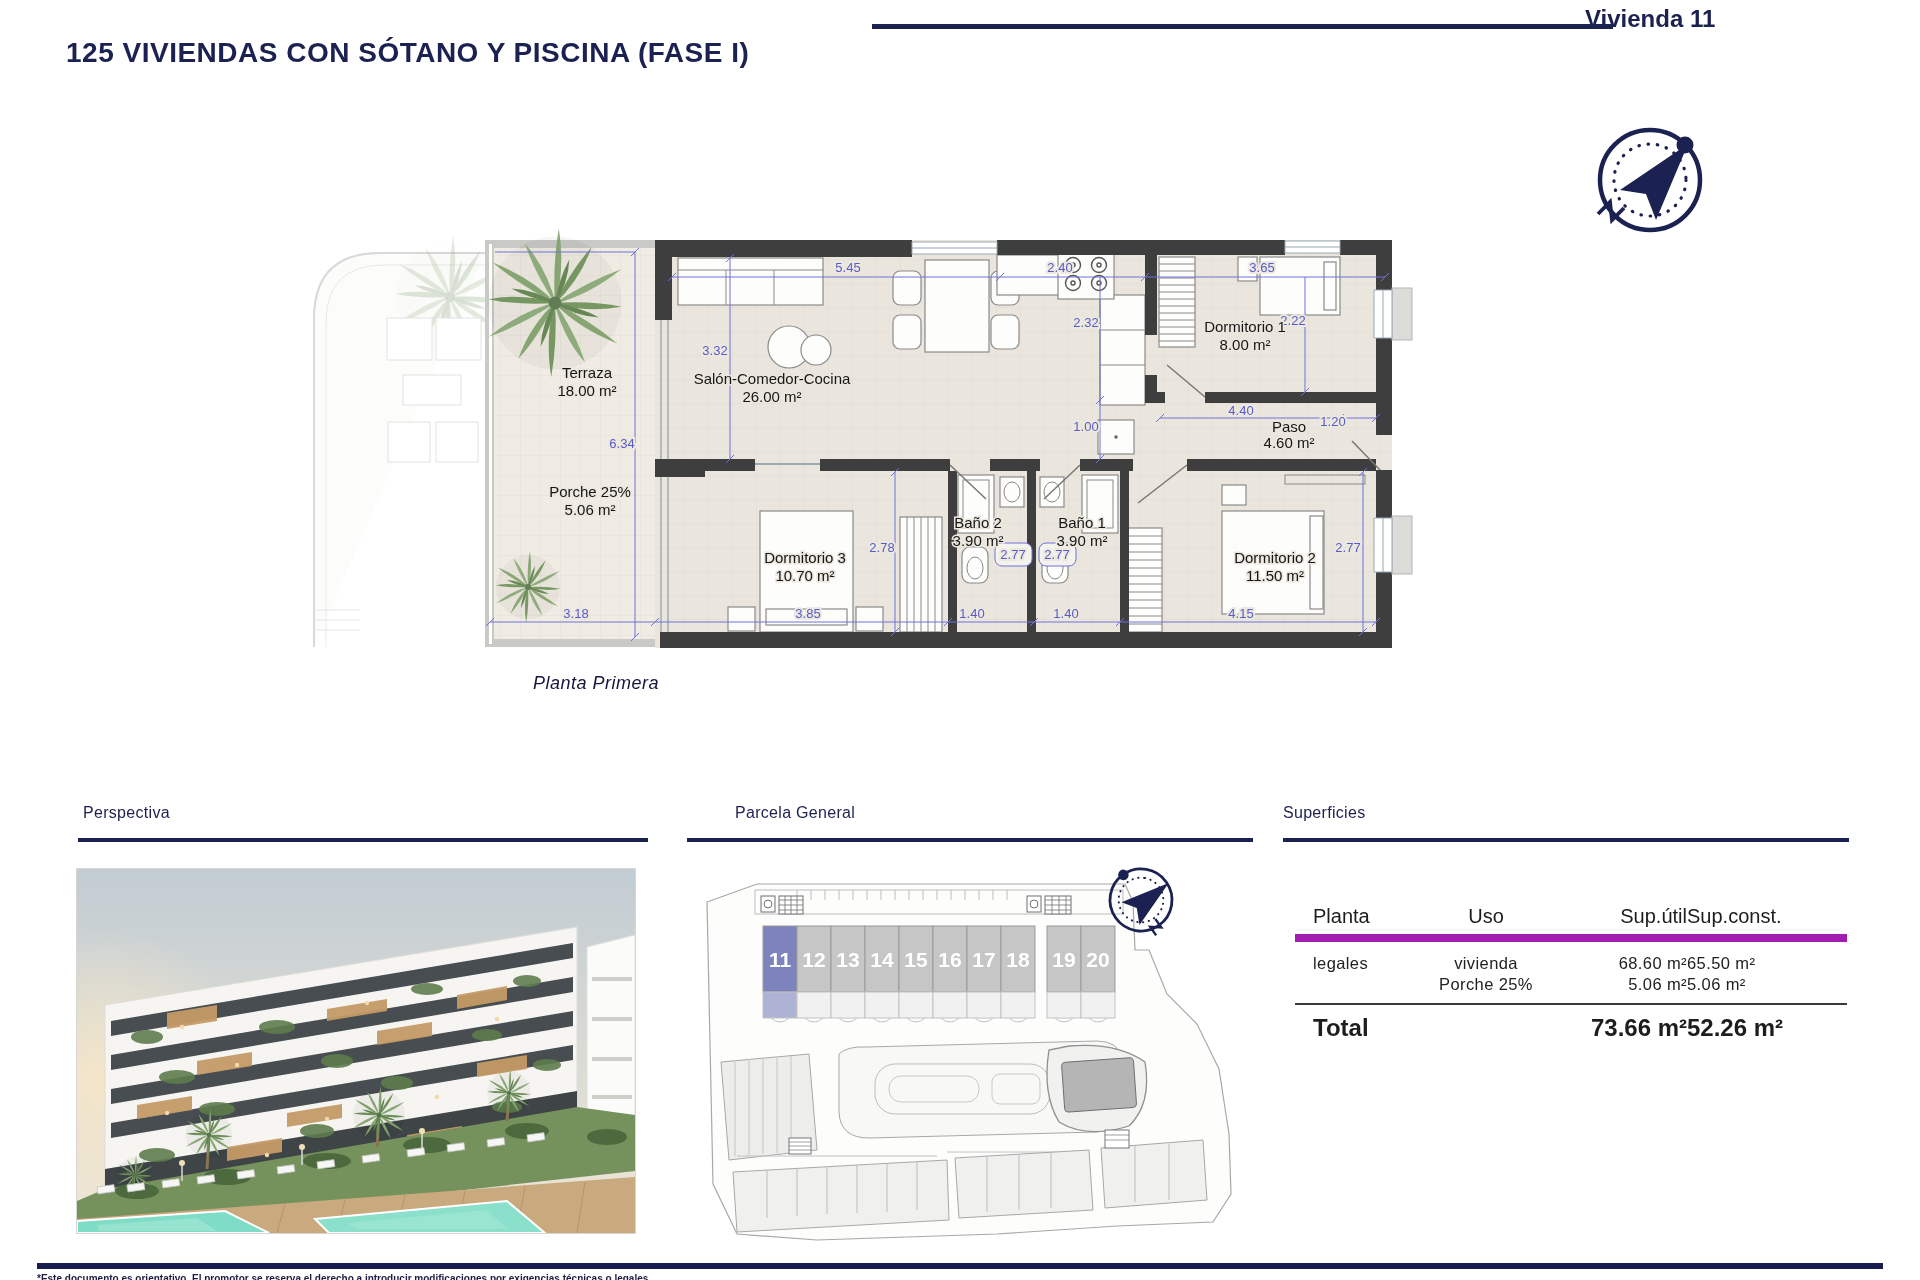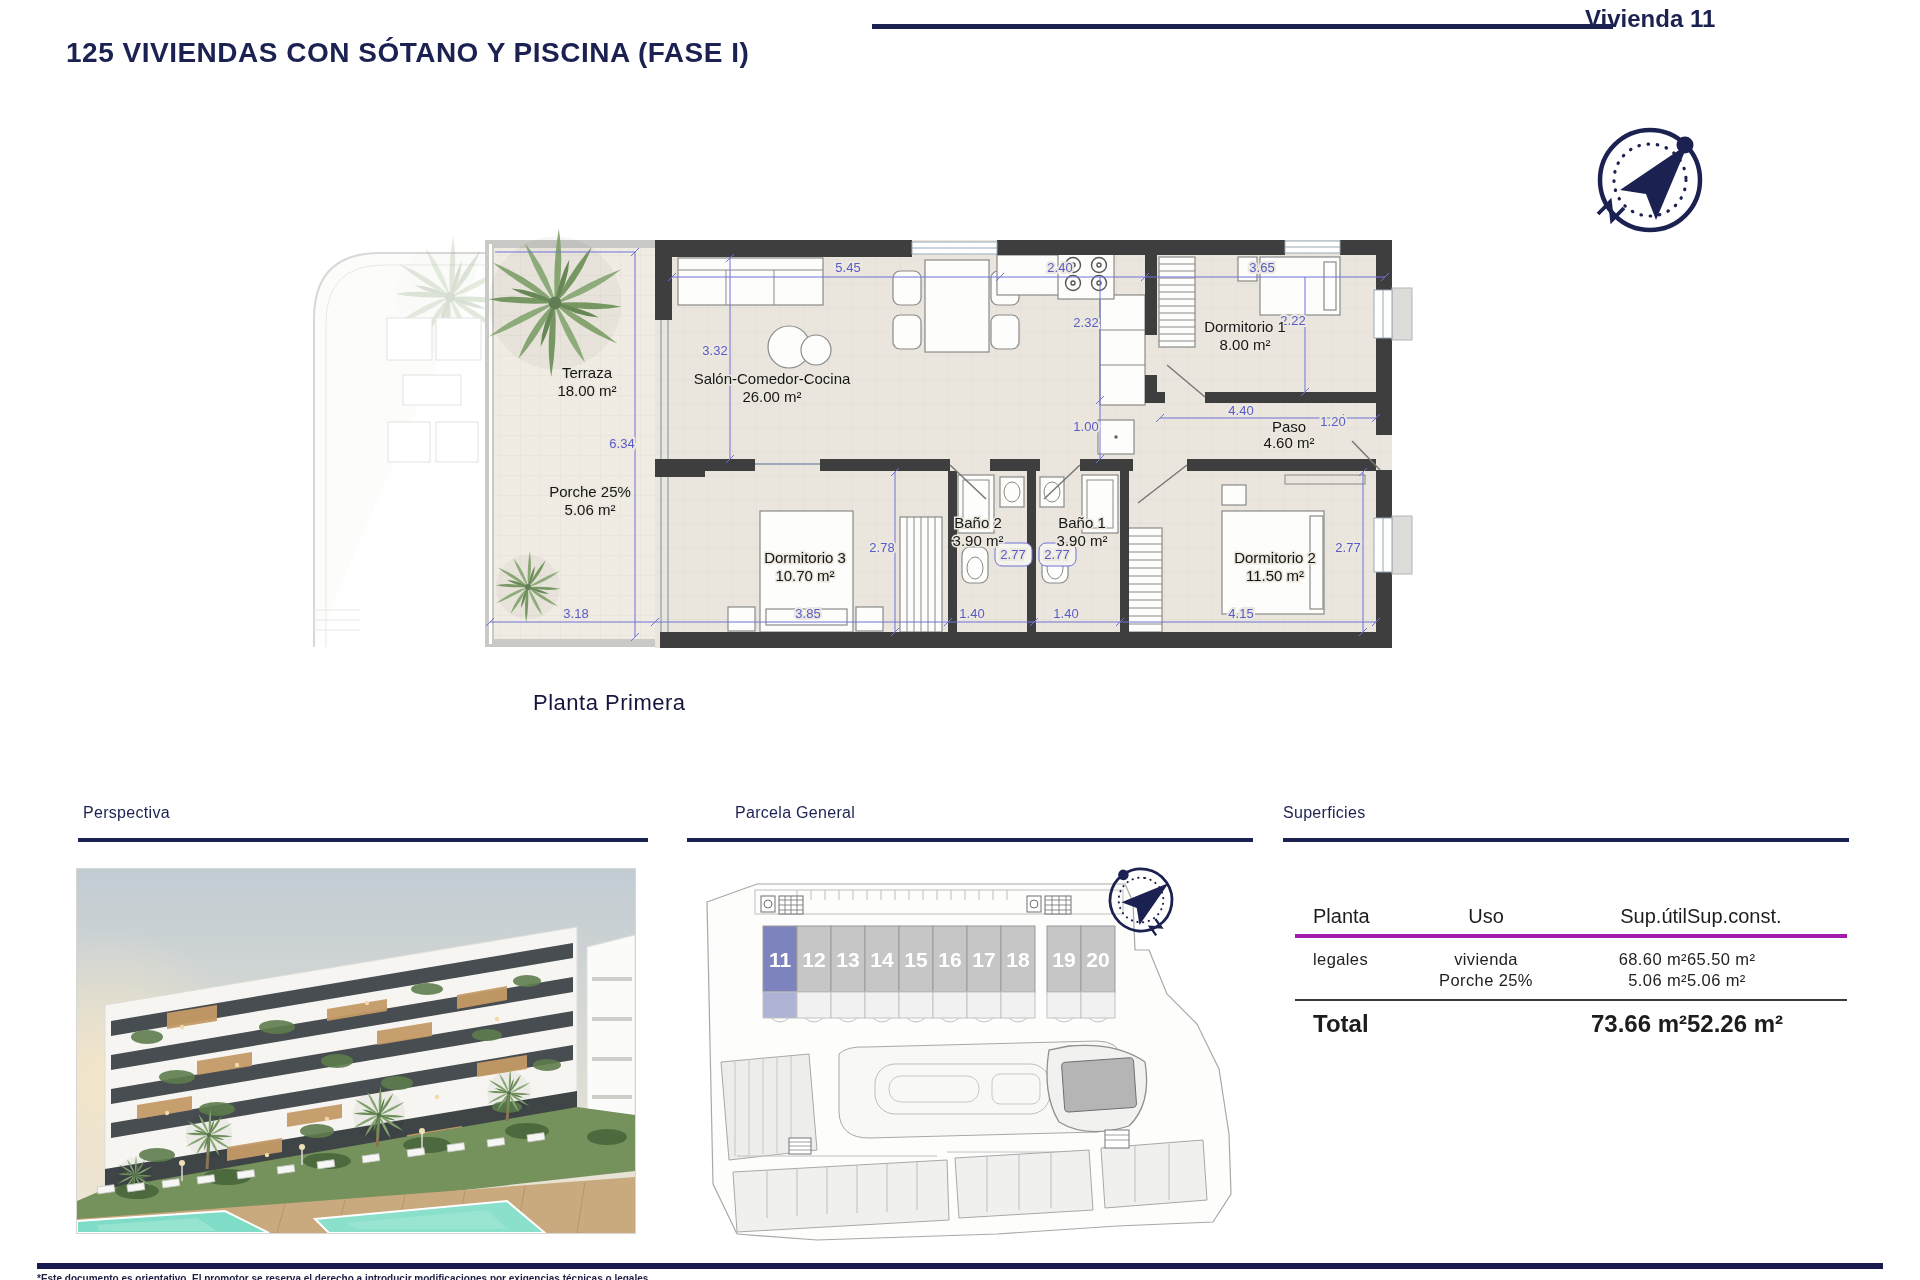--- a/index.html
+++ b/index.html
@@ -5,38 +5,38 @@
   html,body{margin:0;padding:0;}
   body{
     width:1920px;height:1280px;position:relative;overflow:hidden;
     background:#ffffff;font-family:"Liberation Sans",sans-serif;
   }
   .abs{position:absolute;}
   .navy{color:#1b2150;}
   #main-title{left:66px;top:5px;font-size:28px;font-weight:bold;letter-spacing:.5px;margin-top:32px;}
   #header-line{left:872px;top:24px;width:741px;height:5px;background:#1b2150;}
   #vivienda-label{left:1554px;top:5px;font-size:24px;font-weight:bold;margin-left:31px;}
-  #plan-caption{left:533px;top:690px;font-size:22px;color:#15153d;letter-spacing:.5px;}
+  #plan-caption{left:533px;top:673px;font-size:18px;color:#15153d;letter-spacing:.5px;font-style:italic;}
   .sec-title{font-size:16px;color:#1b2150;letter-spacing:.3px;}
   .sec-underline{height:4px;background:#1b2150;}
   #persp-title{left:83px;top:804px;}
   #persp-underline{left:78px;top:838px;width:570px;}
   #parcela-title{left:687px;top:804px;margin-left:48px;}
   #parcela-underline{left:687px;top:838px;width:566px;}
   #superf-title{left:1283px;top:804px;}
   #superf-underline{left:1283px;top:838px;width:566px;}
   #persp-box{left:76px;top:868px;width:558px;height:364px;border:1px solid #d6d6d4;}
   #parcela-box{left:697px;top:854px;width:545px;height:400px;}
   #superf-table{left:1295px;top:905px;width:552px;color:#222;}
   #superf-table .trow{display:flex;align-items:flex-end;}
   #superf-table .c-planta{width:115px;text-align:left;padding-left:18px;box-sizing:border-box;}
   #superf-table .c-uso{width:152px;text-align:center;}
   #superf-table .c-util{width:125px;text-align:right;}
   #superf-table .c-const{width:160px;}
-  #superf-table .thead{font-size:20px;color:#1d1d1d;padding-bottom:6px;border-bottom:4px solid #a21caf;}
+  #superf-table .thead{font-size:20px;color:#1d1d1d;padding-bottom:6px;border-bottom:8px solid #a21caf;}
   #superf-table .tdata{font-size:16.5px;letter-spacing:.4px;line-height:1.25;}
   #superf-table .r1{padding-top:11px;}
   #superf-table .tdiv{border-bottom:2px solid #3a3a3a;padding-bottom:9px;}
   #superf-table .ttotal{font-size:24px;font-weight:bold;color:#1d1d1d;padding-top:9px;}
   #footer-line{left:37px;top:1263px;width:1846px;height:6px;background:#171b4d;}
   #footer-note{left:37px;top:1273px;font-size:10px;font-weight:bold;color:#1c1c44;}
   svg{position:absolute;overflow:visible;}
   svg text{font-family:"Liberation Sans",sans-serif;}
   .room-name,.room-area{fill:#161616;font-size:15px;text-anchor:middle;paint-order:stroke;stroke:#ebe7de;stroke-width:3px;}
   .dim{fill:#575cc9;font-size:13px;text-anchor:middle;paint-order:stroke;stroke:#ece8df;stroke-width:4px;}

